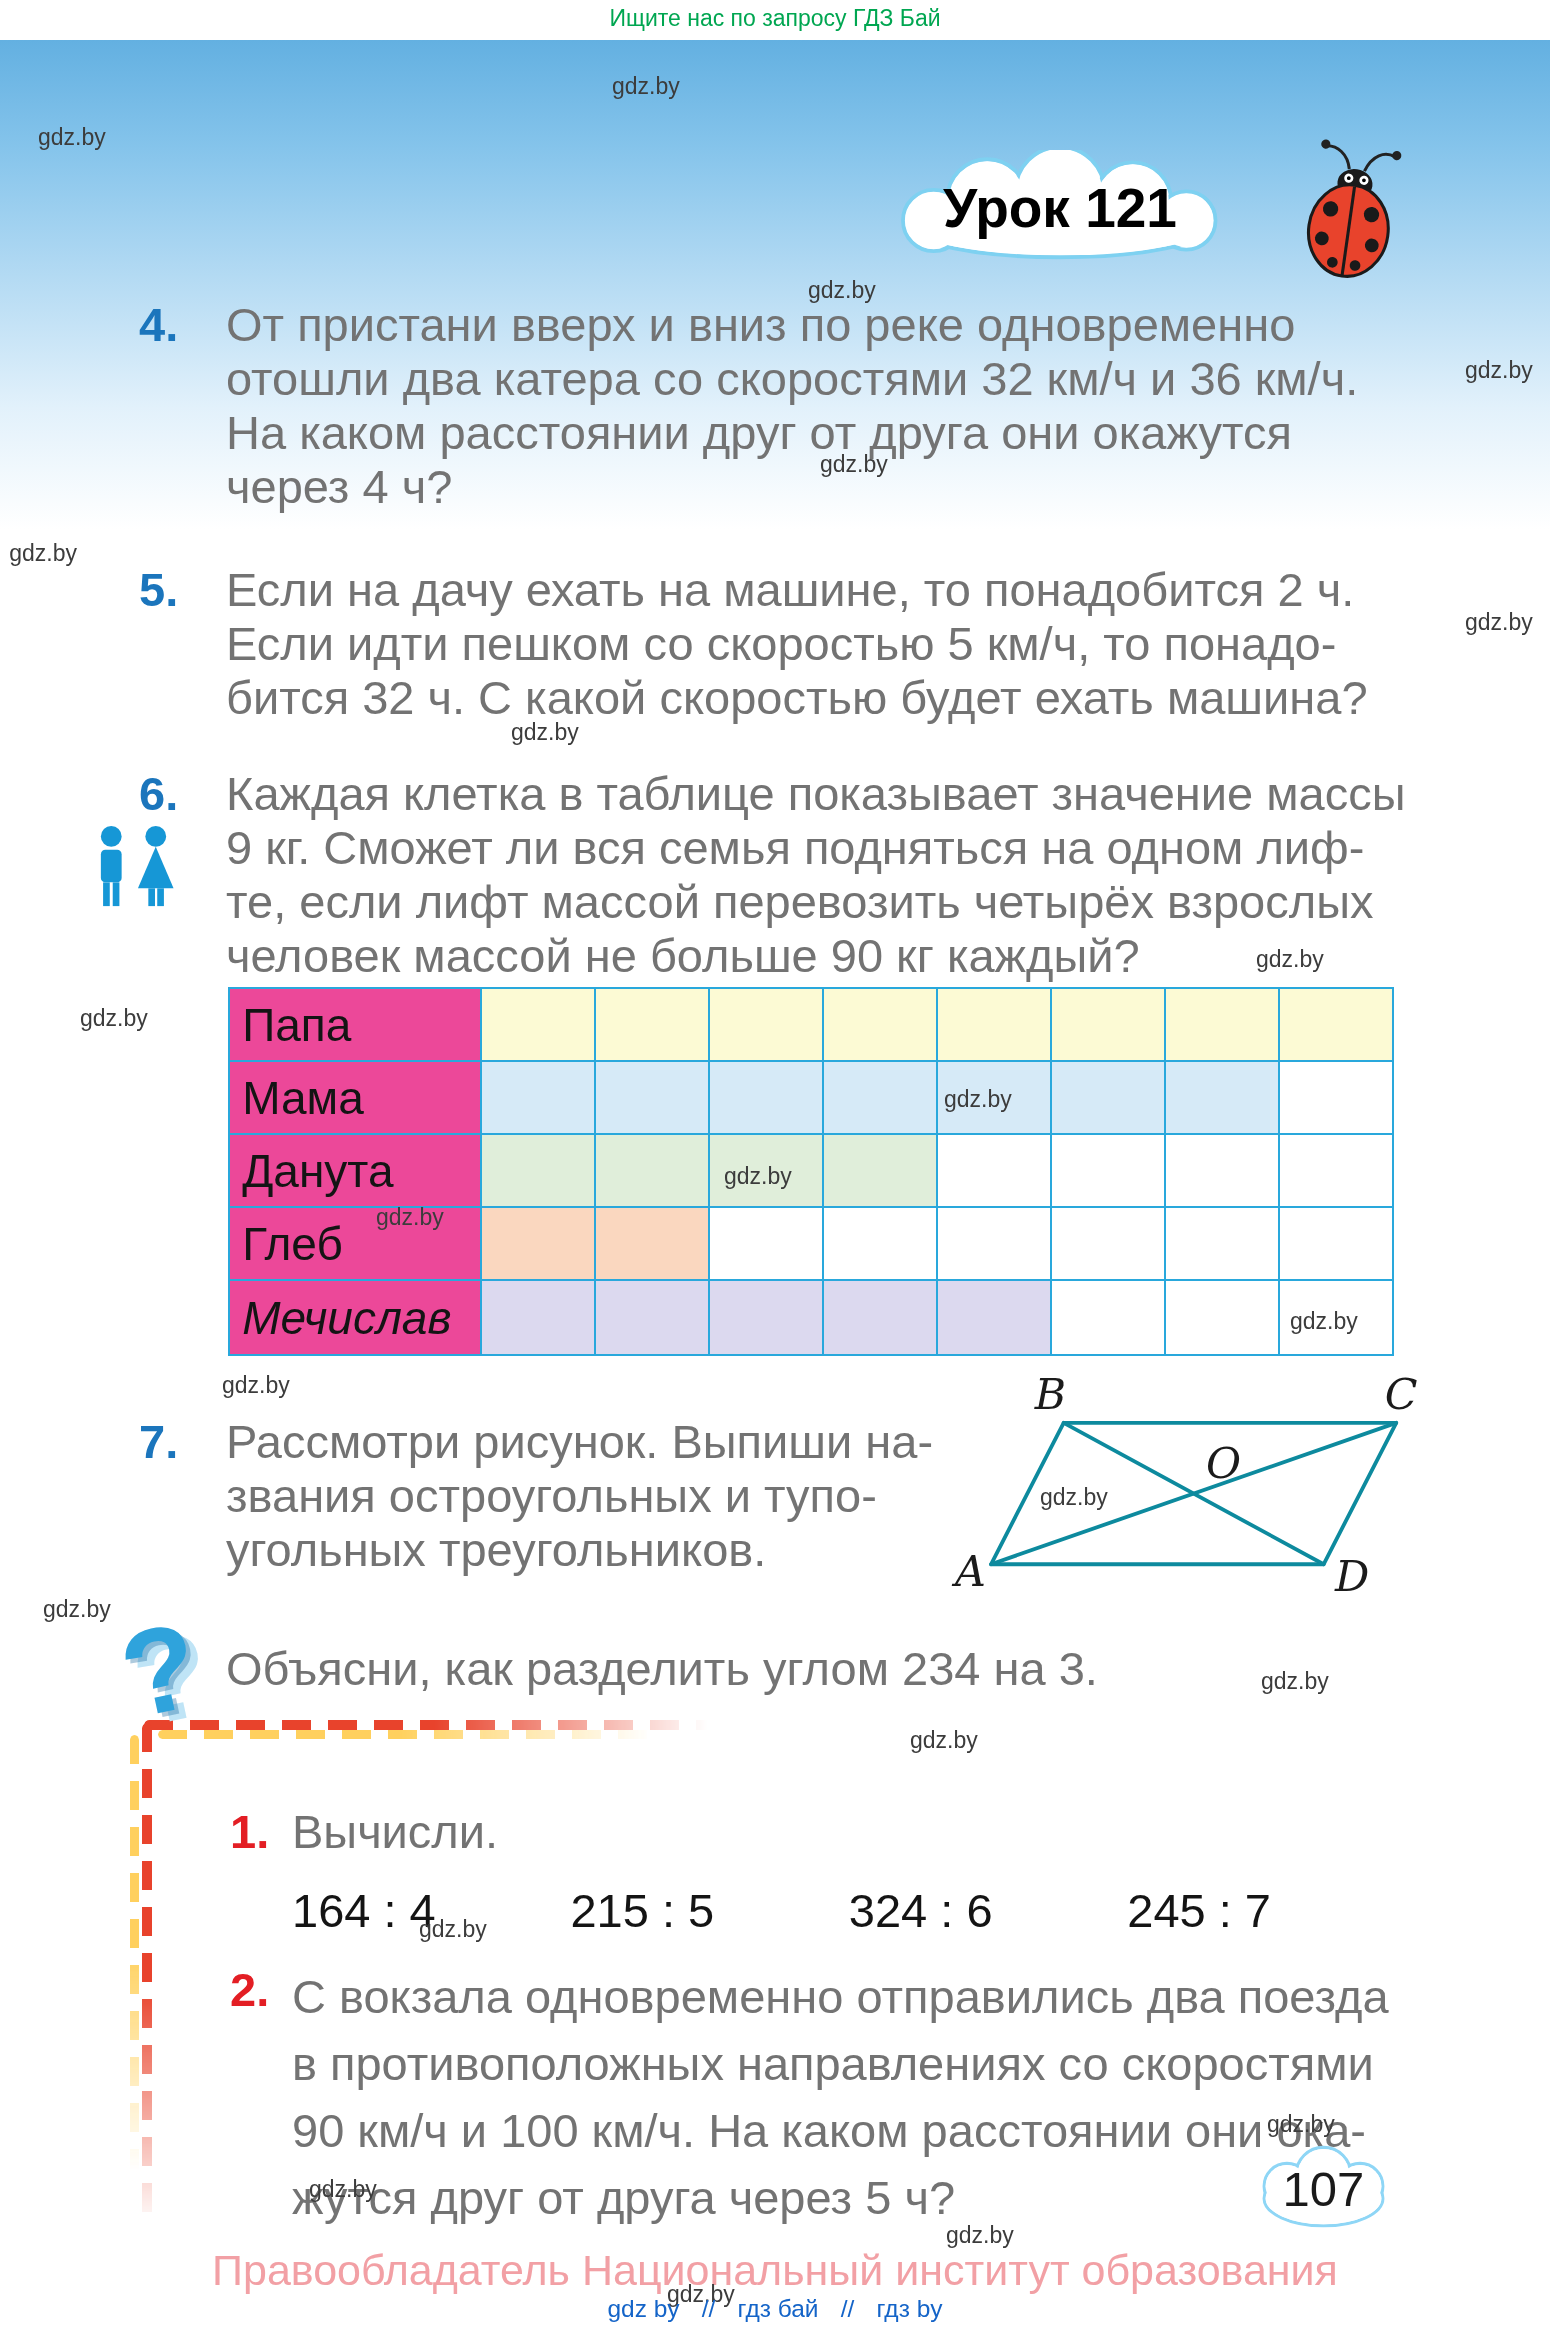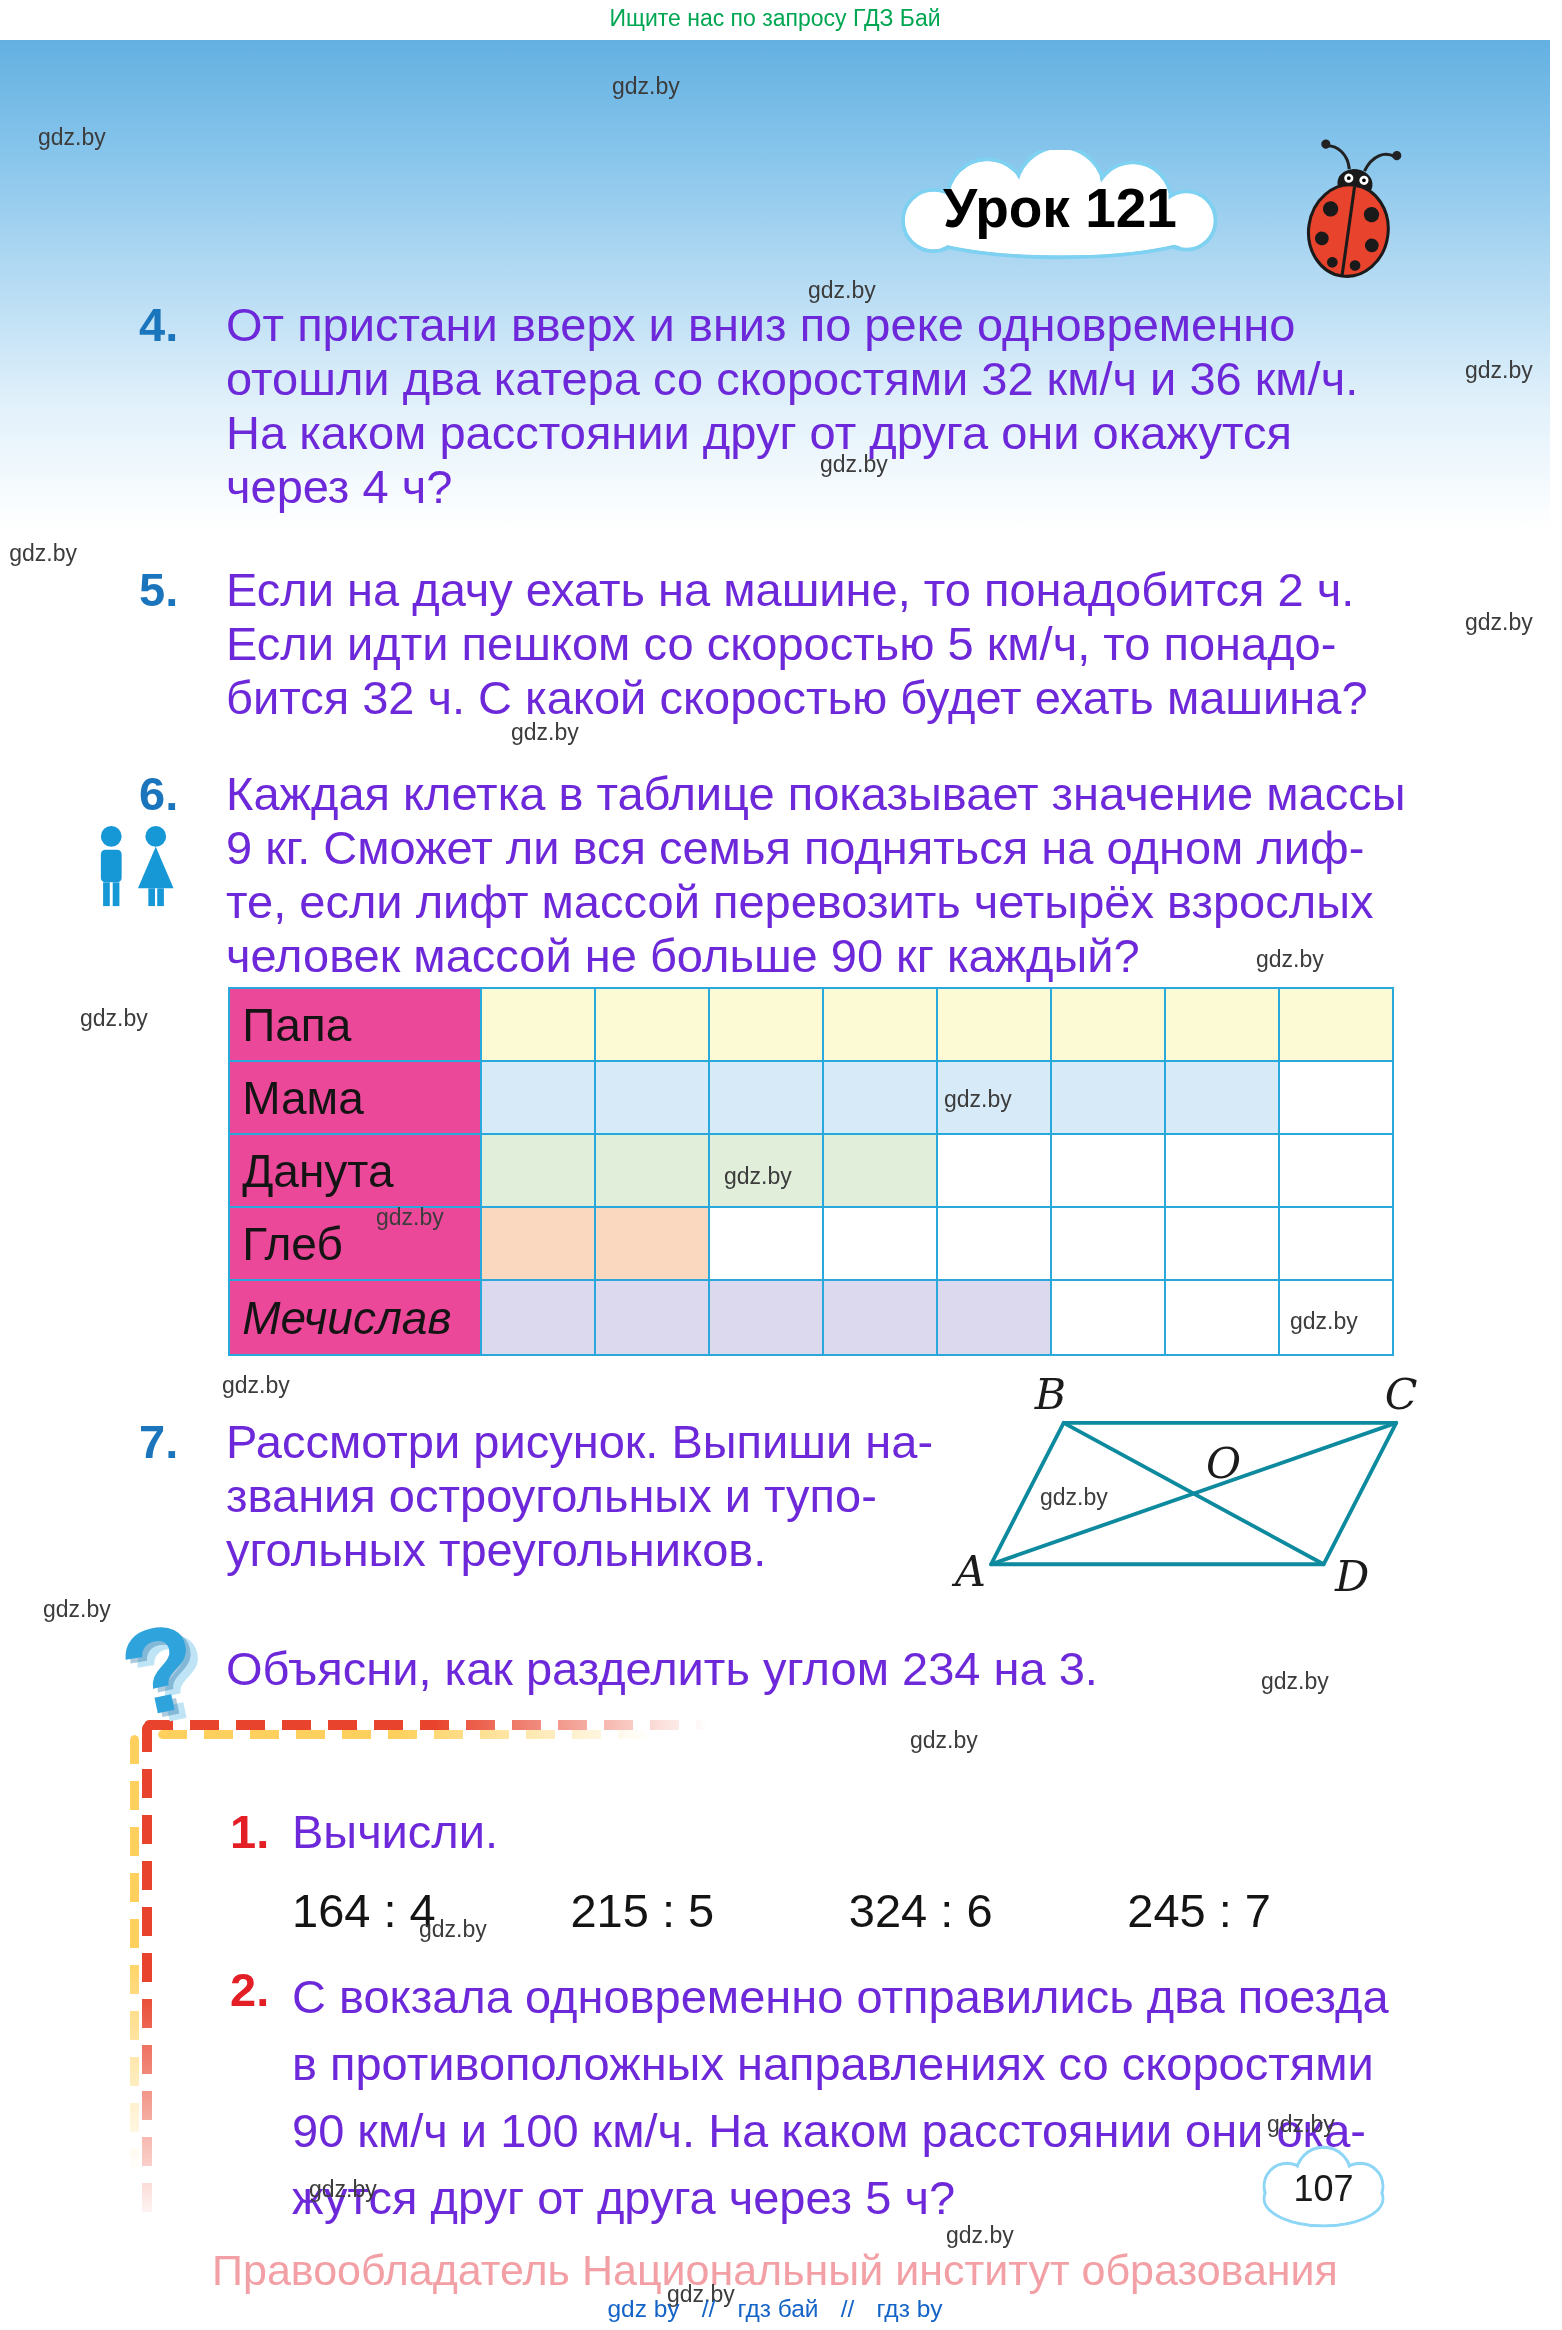--- a/index.html
+++ b/index.html
@@ -20,39 +20,39 @@
     background:linear-gradient(180deg,#63B0E1 0%, #85C4EB 22%, #B3DAF3 48%, #E2F1FB 75%, #ffffff 100%);
     z-index:0;
   }
 
   
   .wm {
     position:absolute; font-size:23px; color:#3c3c3c; z-index:5; white-space:nowrap;
   }
 
   
-  .block { position:absolute; font-size:47px; line-height:54px; color:#6d28d9; z-index:2; }
+  .block { position:absolute; font-size:47px; line-height:54px; color:#737373; z-index:2; }
   .block .line { white-space:nowrap; }
   .num {
     position:absolute; font-size:47px; line-height:54px; font-weight:700;
     color:#1B75BC; z-index:2;
   }
   .hw-num { color:#E31E24; }
 
   
   .cloud-wrap { position:absolute; z-index:2; }
   .cloud-text {
     position:absolute; left:0; top:0; width:100%; height:100%;
     display:flex; align-items:center; justify-content:center;
     font-size:55px; font-weight:700; color:#000000;
   }
   .page-cloud-text {
     position:absolute; left:0; top:0; width:100%; height:100%;
     display:flex; align-items:center; justify-content:center;
-    font-size:36px; font-weight:400; color:#1a1a1a;
+    font-size:49px; font-weight:400; color:#1a1a1a;
   }
 
   
   #mass-table {
     position:absolute; left:228px; top:987px; width:1166px;
     border:2.3px solid #29A8DC; box-sizing:border-box; background:#ffffff; z-index:2;
   }
   .trow { display:flex; height:73px; border-bottom:2.3px solid #29A8DC; box-sizing:border-box; }
   .trow:last-child { border-bottom:none;font-style:italic; }
   .tname {

